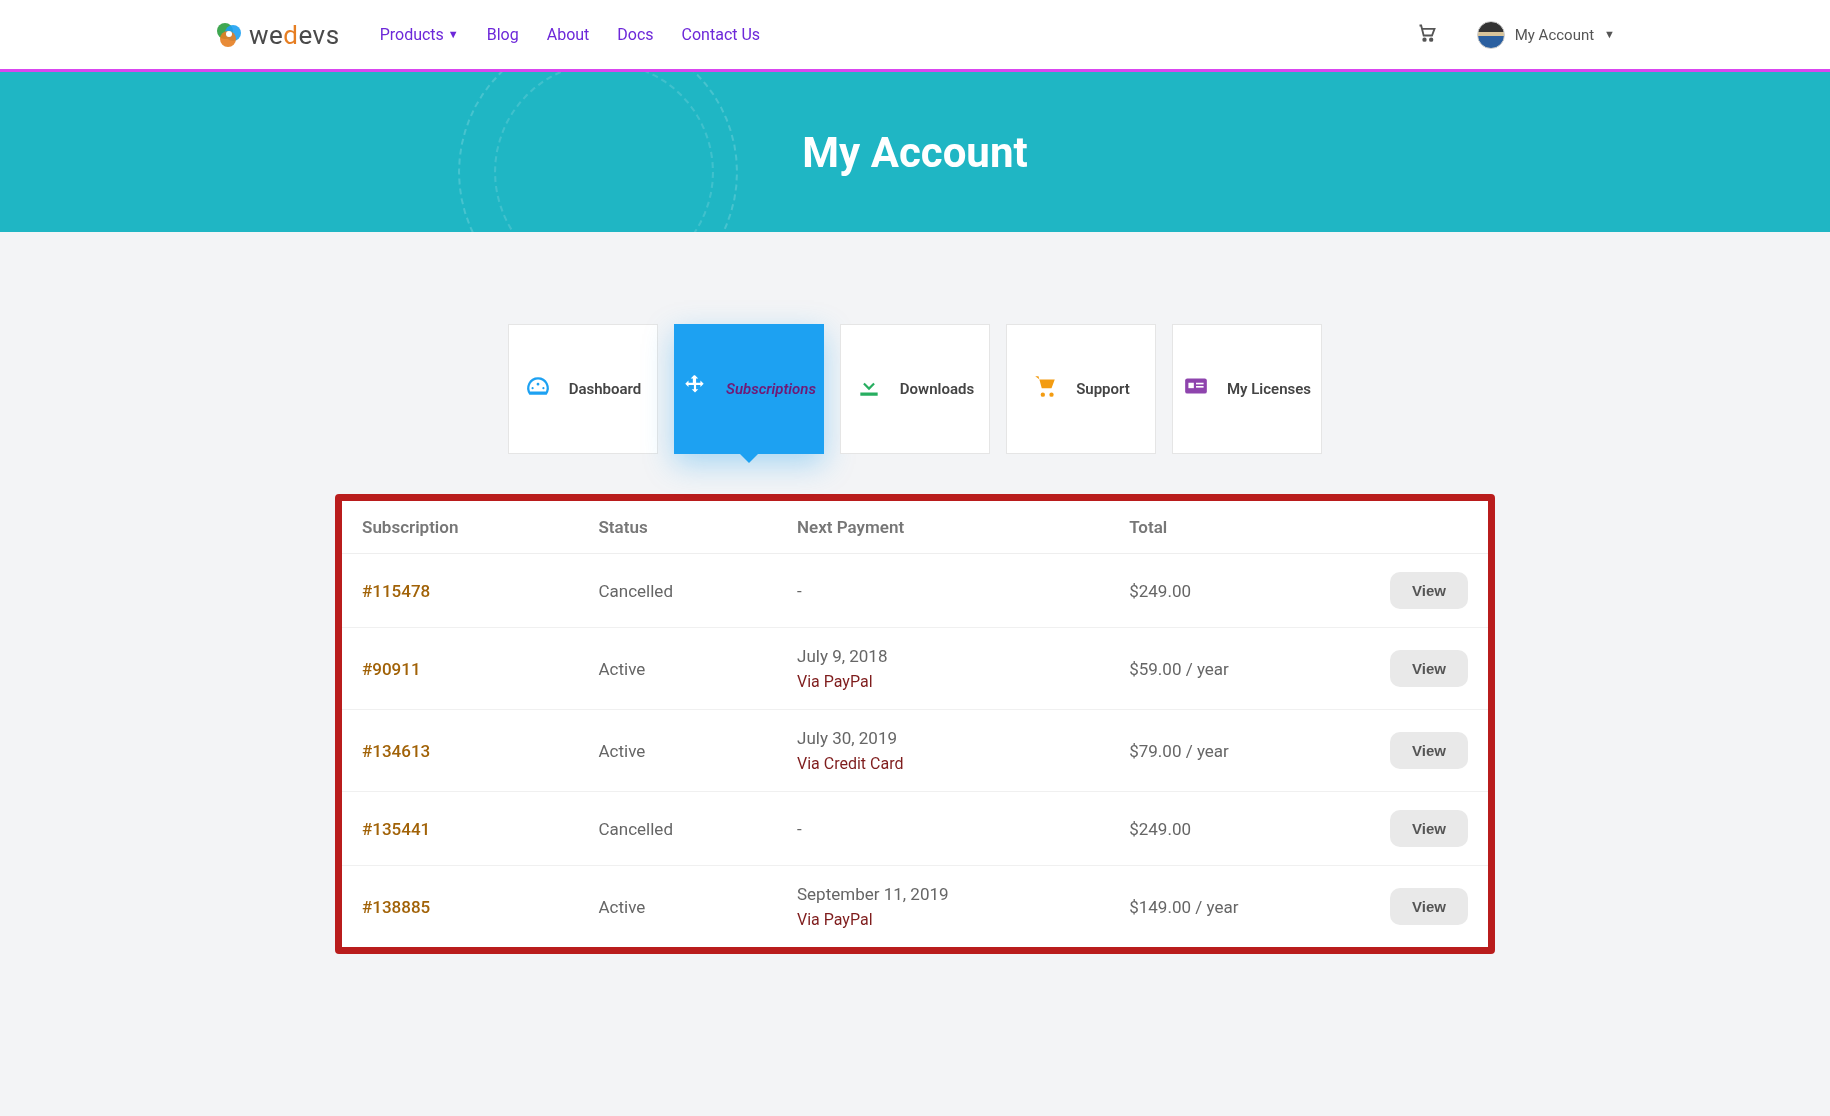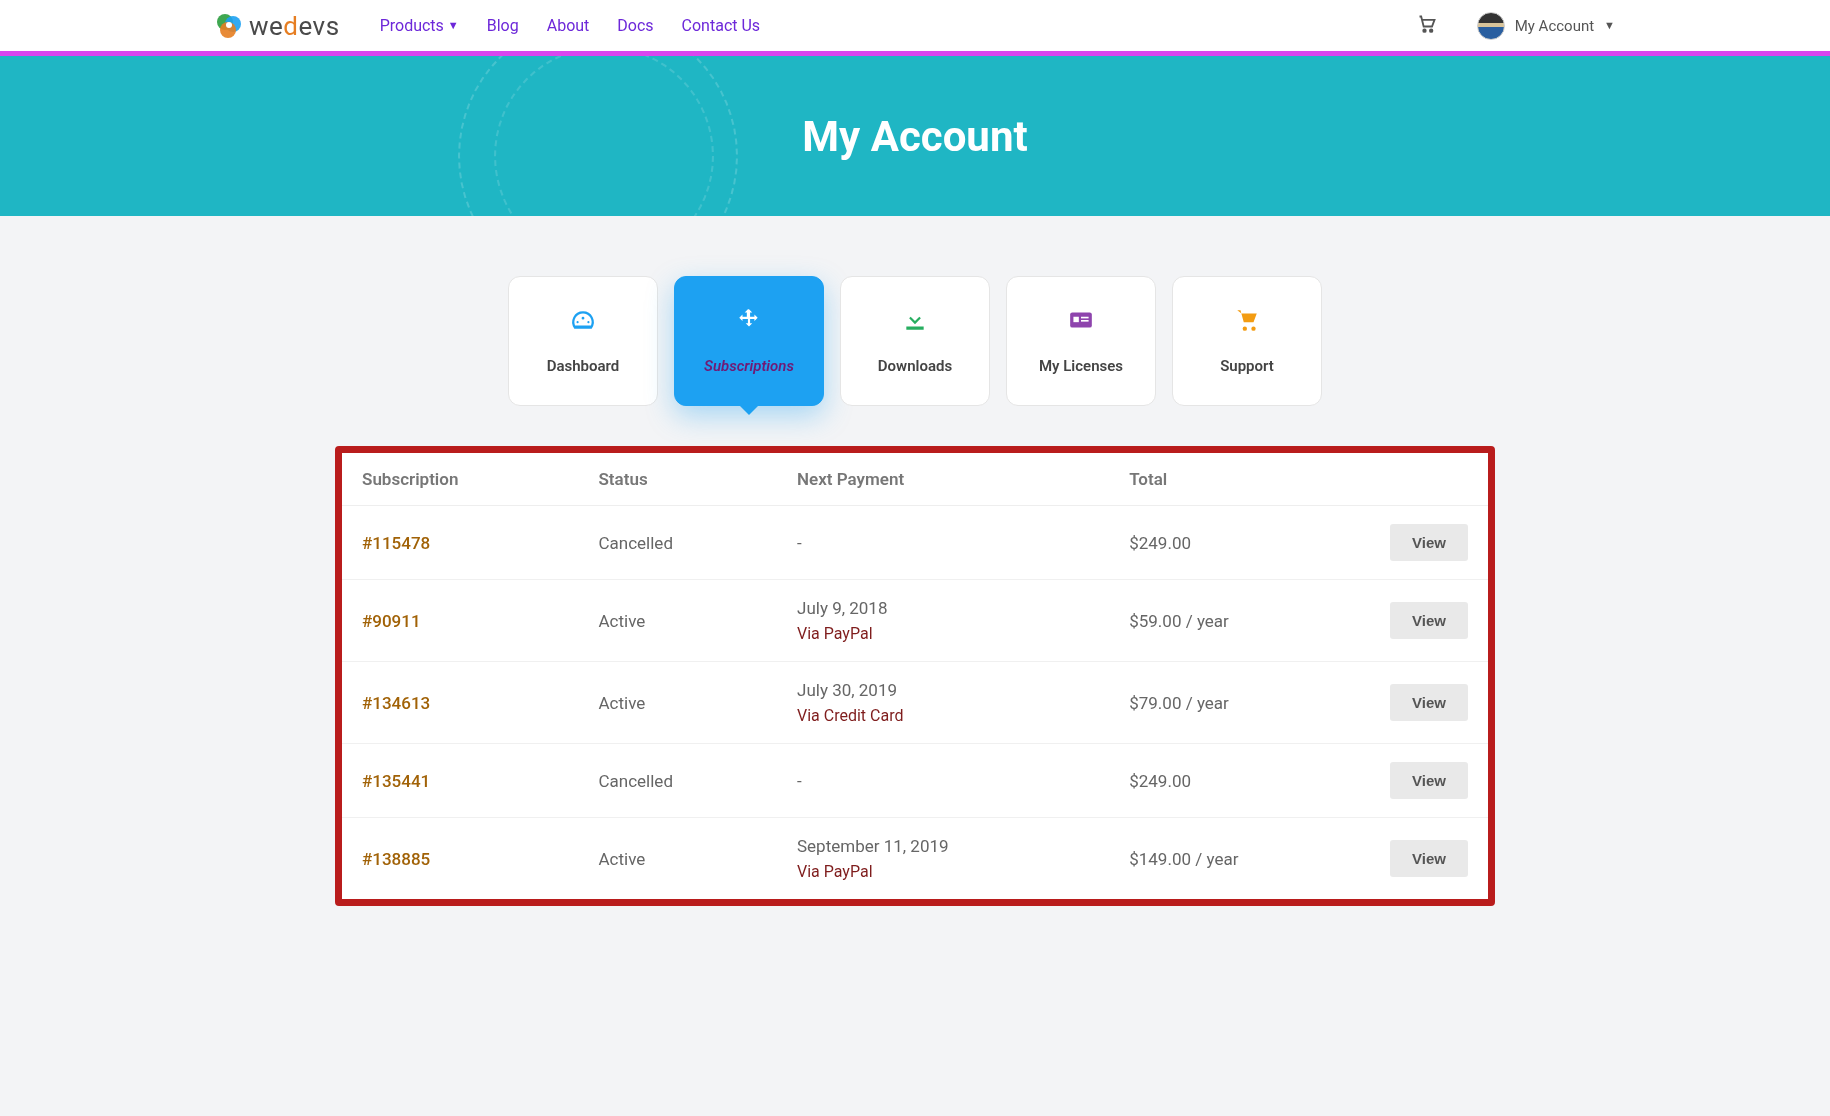--- a/index.html
+++ b/index.html
@@ -1,19 +1,19 @@
 <!DOCTYPE html>
 <html><head>
   <meta charset="utf-8">
   <style>
     * { margin: 0; padding: 0; box-sizing: border-box; }
     body { font-family: -apple-system, BlinkMacSystemFont, "Segoe UI", Roboto, "Helvetica Neue", Arial, sans-serif; background: #f3f4f6; color: #4a4a4a; }
 
     
-    .topnav { background: #fff; border-bottom: 5px solid #d946ef; height: 56px; display: flex; align-items: center; padding: 0 32px; }
+    .topnav { background: #fff; border-bottom: 3px solid #d946ef; height: 72px; display: flex; align-items: center; padding: 0 32px; }
     .topnav-inner { width: 100%; max-width: 1400px; margin: 0 auto; display: flex; align-items: center; }
     .logo { display: flex; align-items: center; margin-right: 40px; }
     .logo-mark { display: inline-flex; margin-right: 6px; }
     .logo-text { font-size: 26px; font-weight: 400; color: #4a4a4a; letter-spacing: 0.5px; }
     .logo-text .d { color: #e67e22; }
     .navlinks { display: flex; gap: 28px; }
     .navlink { color: #6d28d9; font-size: 16px; cursor: pointer; display: flex; align-items: center; gap: 4px; }
     .spacer { flex: 1; }
     .cart-icon { font-size: 18px; color: #555; margin-right: 40px; cursor: pointer; }
     .account-menu { display: flex; align-items: center; gap: 10px; cursor: pointer; color: #555; font-size: 15px; }
@@ -23,42 +23,42 @@
     .banner { background: #1fb6c4; height: 160px; display: flex; align-items: center; justify-content: center; position: relative; overflow: hidden; }
     .banner h1 { color: #fff; font-size: 42px; font-weight: 700; z-index: 1; }
     .banner-decor { position: absolute; left: 25%; top: -40px; width: 280px; height: 280px; border: 2px dashed rgba(255,255,255,0.18); border-radius: 50%; }
     .banner-decor2 { position: absolute; left: 27%; top: -10px; width: 220px; height: 220px; border: 2px dashed rgba(255,255,255,0.15); border-radius: 50%; }
 
     
     .content { max-width: 1200px; margin: 0 auto; padding: 0 20px 60px; }
 
     
     .tabs { display: flex; gap: 16px; justify-content: center; margin-top: 60px; margin-bottom: 40px; }
-    .tab { width: 150px; height: 130px; background: #fff; border: 1px solid #e5e5e5; border-radius: 12px; display: flex; flex-direction: column; align-items: center; justify-content: center; gap: 18px; cursor: pointer; position: relative; }
+    .tab { width: 150px; height: 130px; background: #fff; border: 1px solid #e5e5e5; border-radius: 0; display: flex; flex-direction: row; align-items: center; justify-content: center; gap: 18px; cursor: pointer; position: relative; margin-top: 32px; }
     .tab.active { background: #1da1f2; border-color: #1da1f2; color: #fff; box-shadow: 0 10px 28px rgba(29,161,242,0.35); }
     .tab.active::after { content: ""; position: absolute; bottom: -10px; left: 50%; transform: translateX(-50%); width: 0; height: 0; border-left: 12px solid transparent; border-right: 12px solid transparent; border-top: 12px solid #1da1f2; }
     .tab-icon { font-size: 24px; }
     .tab-label { font-size: 15px; font-weight: 600; color: #444; }
     .tab.active .tab-label { color: #701a75; font-style: italic; }
     .ic-dashboard { color: #1da1f2; }
     .ic-orders { color: #27ae60; }
     .ic-downloads { color: #27ae60; }
     .ic-licenses { color: #8e44ad; }
     .ic-support { color: #f39c12; }
     .tab.active .tab-icon { color: #fff; }
 
     
     .table-wrap { background: #fff; border: 7px solid #b91c1c; border-radius: 4px; overflow: hidden; }
     table { width: 100%; border-collapse: collapse; }
     th { text-align: left; padding: 16px 20px; font-size: 17px; font-weight: 600; color: #777; border-bottom: 1px solid #eee; }
     td { padding: 18px 20px; font-size: 17px; color: #666; border-top: 1px solid #f0f0f0; vertical-align: middle; }
     tbody tr:first-child td { border-top: none; }
     .sub-link { color: #a16207; font-weight: 500; cursor: pointer; }
     .payment-sub { display: block; font-size: 16px; color: #7f1d1d; margin-top: 6px; }
-    .view-btn { background: #e9e9e9; color: #555; font-weight: 600; font-size: 15px; padding: 10px 22px; border: none; border-radius: 3px; cursor: pointer; }
+    .view-btn { background: #e9e9e9; color: #555; font-weight: 600; font-size: 15px; padding: 10px 22px; border: none; border-radius: 10px; cursor: pointer; }
     .col-actions { text-align: right; width: 120px; }
 
     .chev { font-size: 11px; }
   </style>
 </head>
 <body>
 
 <nav class="topnav">
   <div class="topnav-inner">
     <div class="logo">
@@ -125,39 +125,39 @@
     </div>
     <div class="tab">
       <span class="tab-icon ic-downloads">
         <svg width="26" height="26" viewBox="0 0 24 24" fill="currentColor">
             <path d="M12 3v10l4-4 1.4 1.4L12 16 6.6 10.4 8 9l4 4V3h0zM4 18h16v3H4z"></path>
           </svg>
       </span>
       <span class="tab-label">Downloads</span>
     </div>
     <div class="tab">
+      <span class="tab-icon ic-support">
+        <svg width="26" height="26" viewBox="0 0 24 24" fill="currentColor">
+            <path d="M3 3h3l3 11h9l3-8H7"></path>
+            <circle cx="10" cy="20" r="2"></circle>
+            <circle cx="18" cy="20" r="2"></circle>
+          </svg>
+      </span>
+      <span class="tab-label">Support</span>
+    </div>
+    <div class="tab">
       <span class="tab-icon ic-licenses">
         <svg width="26" height="26" viewBox="0 0 24 24" fill="currentColor">
             <rect x="2" y="5" width="20" height="14" rx="2"></rect>
             <rect x="5" y="9" width="5" height="5" fill="#fff"></rect>
             <rect x="12" y="9" width="7" height="1.5" fill="#fff"></rect>
             <rect x="12" y="12" width="7" height="1.5" fill="#fff"></rect>
           </svg>
       </span>
       <span class="tab-label">My Licenses</span>
-    </div>
-    <div class="tab">
-      <span class="tab-icon ic-support">
-        <svg width="26" height="26" viewBox="0 0 24 24" fill="currentColor">
-            <path d="M3 3h3l3 11h9l3-8H7"></path>
-            <circle cx="10" cy="20" r="2"></circle>
-            <circle cx="18" cy="20" r="2"></circle>
-          </svg>
-      </span>
-      <span class="tab-label">Support</span>
     </div>
   </div>
 
   <div class="table-wrap">
     <table>
       <thead>
         <tr>
           <th>Subscription</th>
           <th>Status</th>
           <th>Next Payment</th>

